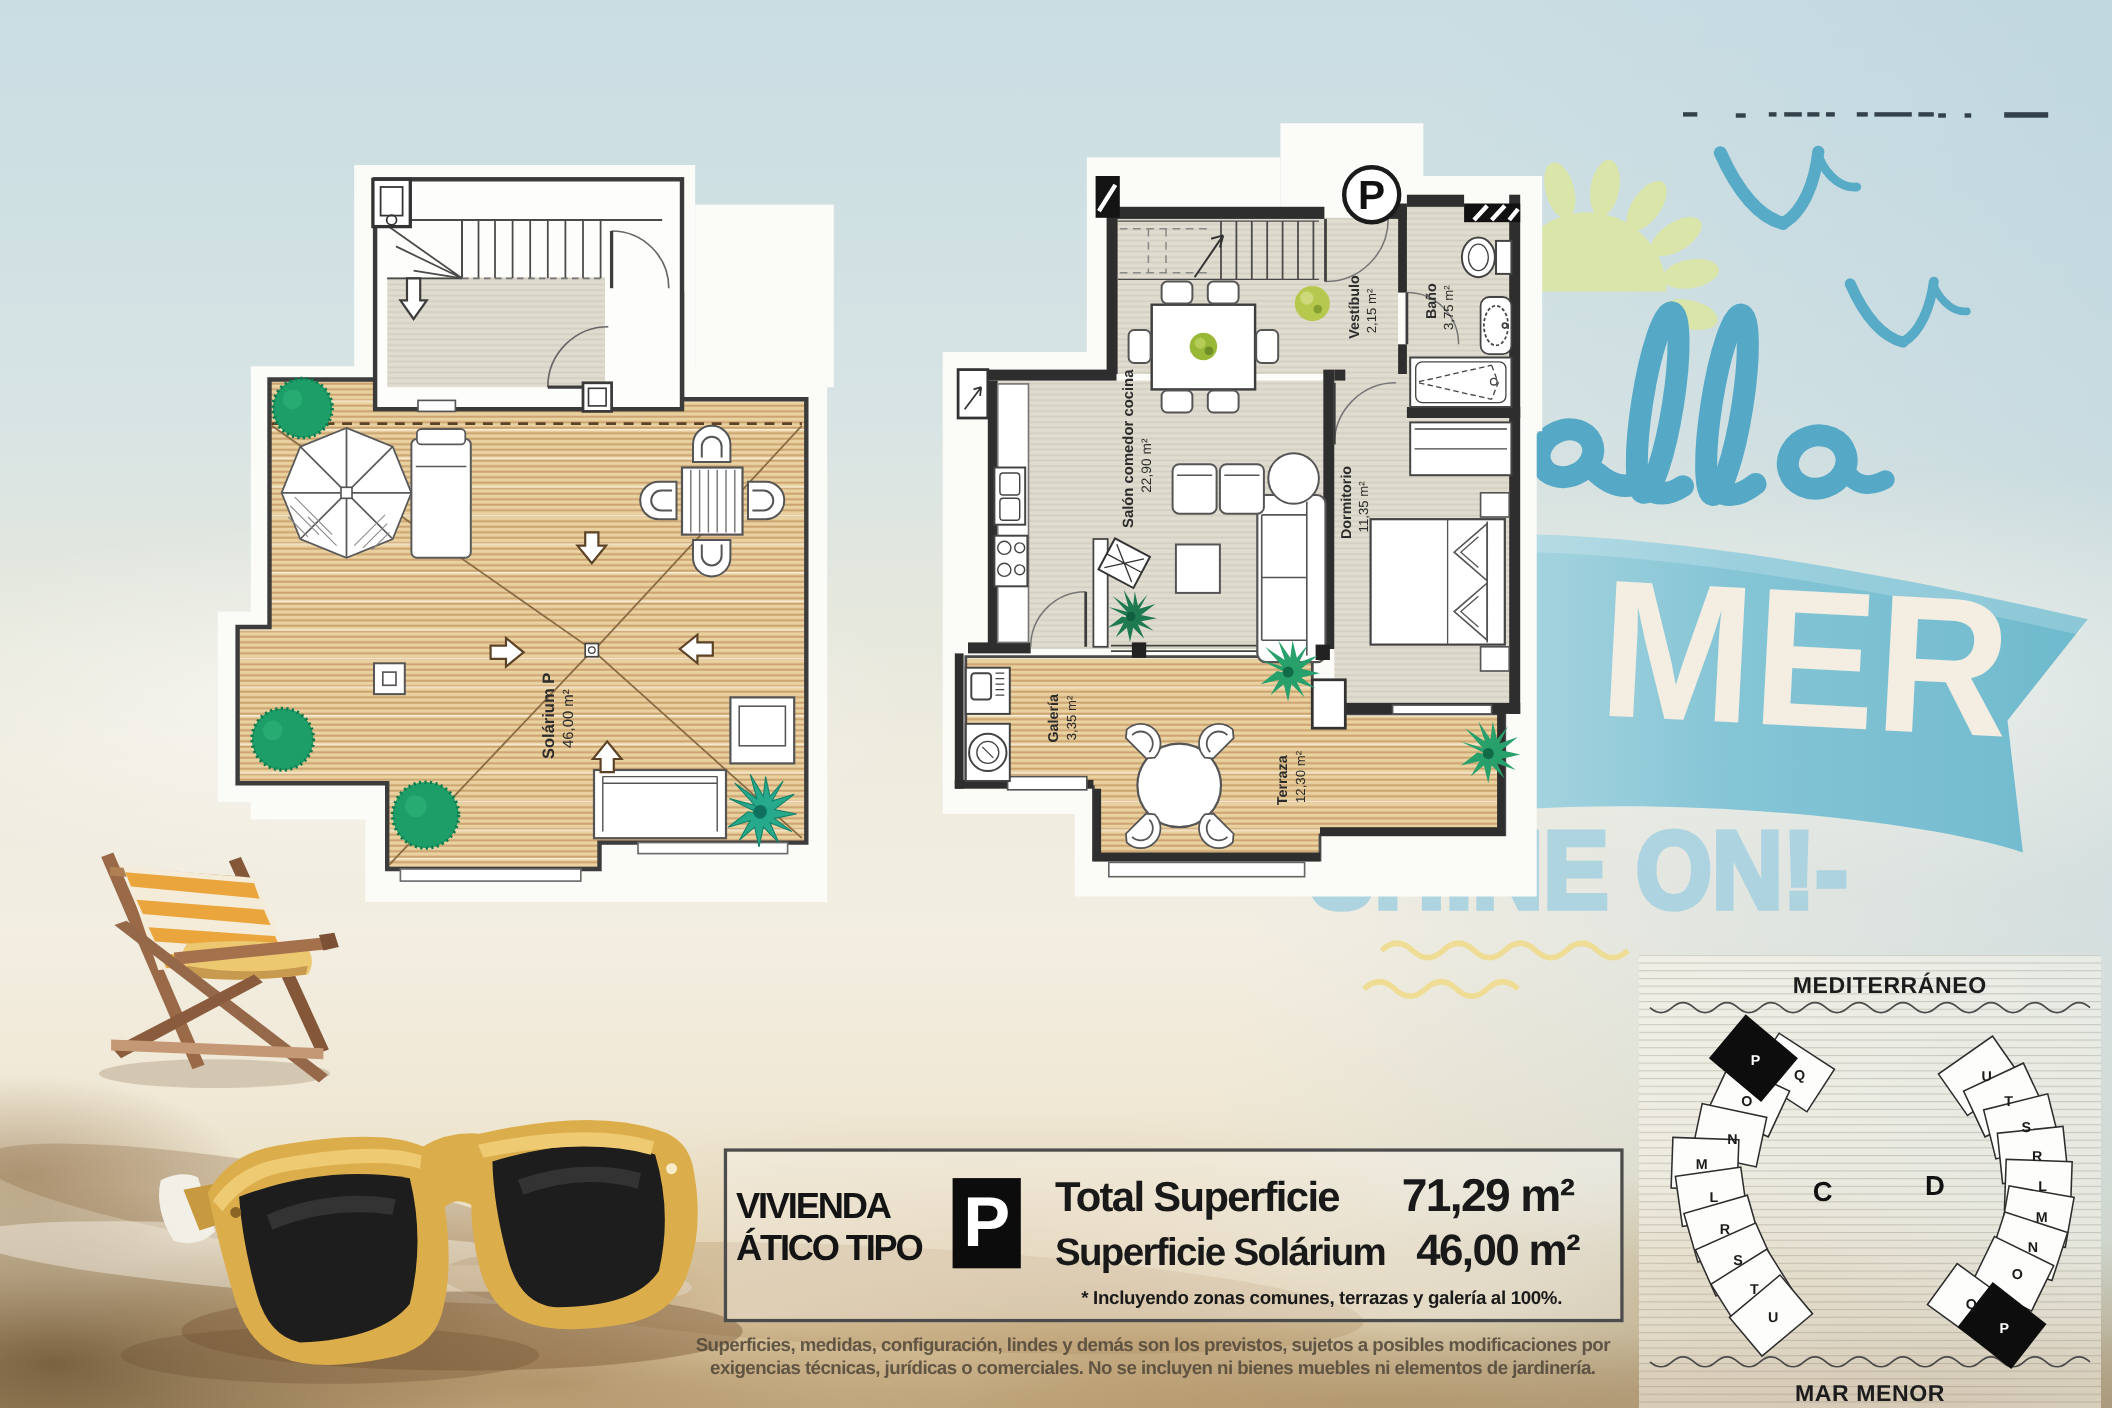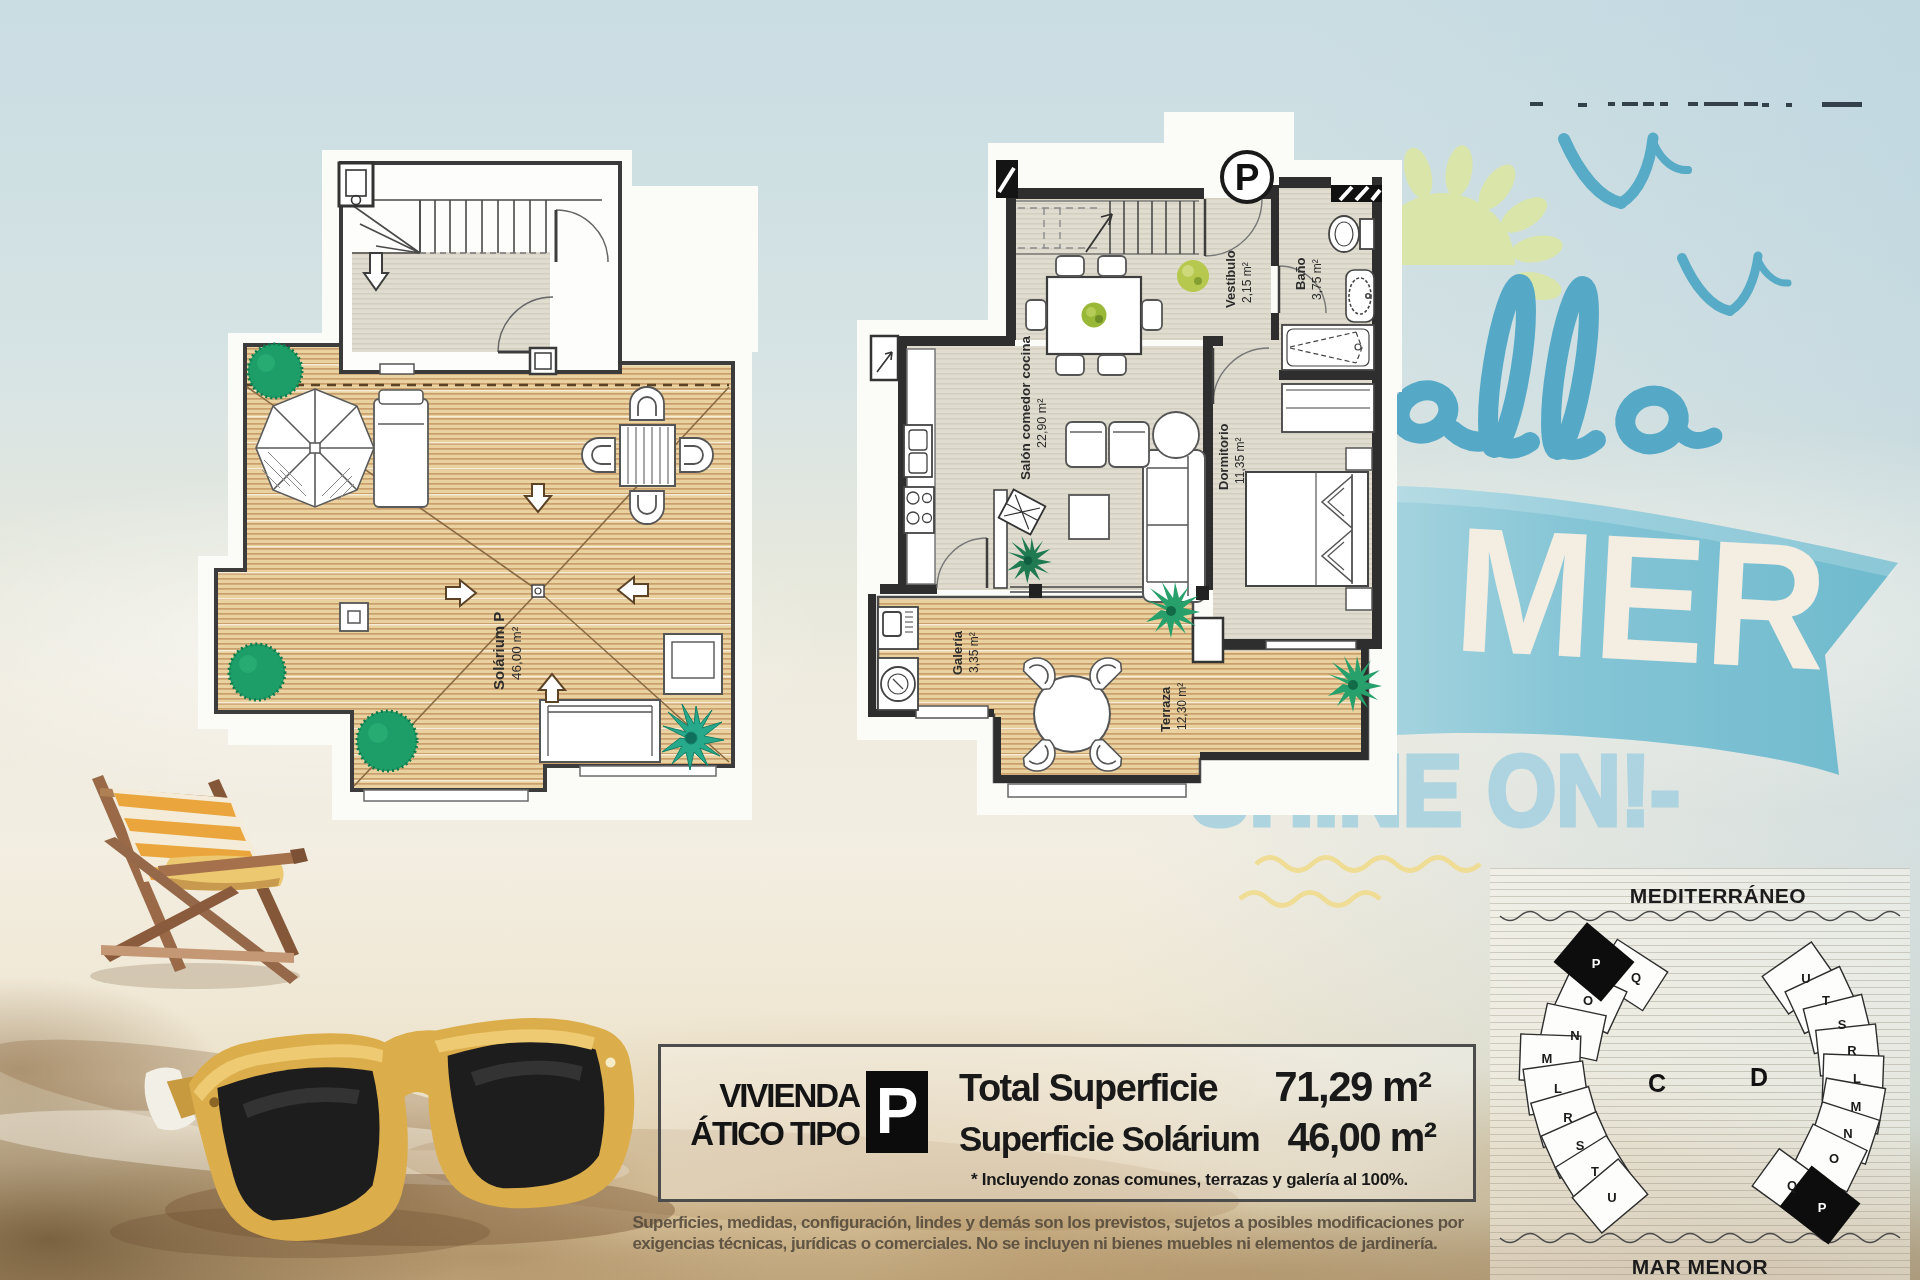--- a/index.html
+++ b/index.html
@@ -16,30 +16,30 @@
  radial-gradient(500px 120px at 1030px 1235px, rgba(165,130,85,.30), rgba(165,130,85,0) 75%),
  radial-gradient(700px 160px at 900px 1130px, rgba(190,155,105,.25), rgba(190,155,105,0) 75%),
  radial-gradient(480px 110px at 1540px 1150px, rgba(180,145,95,.28), rgba(180,145,95,0) 75%),
  radial-gradient(700px 230px at 330px 640px, rgba(255,255,255,.55), rgba(255,255,255,0) 72%),
  radial-gradient(800px 260px at 1700px 620px, rgba(245,247,242,.6), rgba(245,247,242,0) 75%),
  linear-gradient(102deg, rgba(222,231,229,.0) 60%, rgba(175,205,220,.45) 96%),
  linear-gradient(180deg,#cadde3 0%,#cfe0e3 14%,#d8e4e4 30%,#e6e8dd 44%,#efebdf 54%,#f3eee2 66%,#f0e8d5 78%,#eadfc6 87%,#e0cda7 95%,#d8c29a 100%);
 }
 #scene{position:absolute;left:0;top:0}
 #infobox{position:absolute;left:658px;top:1044px;width:818px;height:158px;border:3px solid #4c4c4c;background:rgba(255,255,255,.30);box-sizing:border-box}
-.vivi{position:absolute;left:8px;top:30px;width:190px;text-align:right;color:#141414;font-weight:bold;font-size:33px;line-height:38px;letter-spacing:-2px;white-space:nowrap}
+.vivi{position:absolute;left:8px;top:30px;width:190px;text-align:left;color:#141414;font-weight:bold;font-size:33px;line-height:38px;letter-spacing:-2px;white-space:nowrap}
 .pbox{position:absolute;left:205px;top:24px;width:62px;height:82px;background:#0c0c0c;color:#fff;font-weight:bold;font-size:64px;text-align:center;line-height:80px}
 .tots{position:absolute;left:298px;top:16px;color:#191919;white-space:nowrap}
 .t1{font-size:38px;font-weight:bold;letter-spacing:-1.5px}
 .t1 .v{margin-left:48px;font-size:42px}
 .t2{font-size:35px;font-weight:bold;margin-top:4px;letter-spacing:-1.5px}
 .t2 .v{margin-left:20px;font-size:40px}
 
-.t3{font-size:17px;font-weight:bold;margin-top:10px;margin-left:12px;letter-spacing:-0.3px}
-#disc{position:absolute;left:1048px;top:1212px;transform:translateX(-50%);white-space:nowrap;color:rgba(82,72,58,.88);font-size:17px;line-height:21px;font-weight:bold;letter-spacing:-0.5px}
+.t3{font-size:17px;font-weight:bold;margin-top:10px;margin-left:24px;letter-spacing:-0.3px}
+#disc{position:absolute;left:1048px;top:1212px;transform:translateX(-50%);white-space:nowrap;text-align:center;color:rgba(82,72,58,.88);font-size:17px;line-height:21px;font-weight:bold;letter-spacing:-0.5px}
 </style>
 </head>
 <body>
 
 <div id="bg"></div>
 <svg id="scene" width="1920" height="1280" viewBox="0 0 1920 1280">
 <defs>
 <pattern id="deck" width="6" height="5" patternUnits="userSpaceOnUse">
   <rect width="6" height="5" fill="#ead1a0"></rect>
   <rect y="3" width="6" height="1.7" fill="#c9a06c"></rect>

